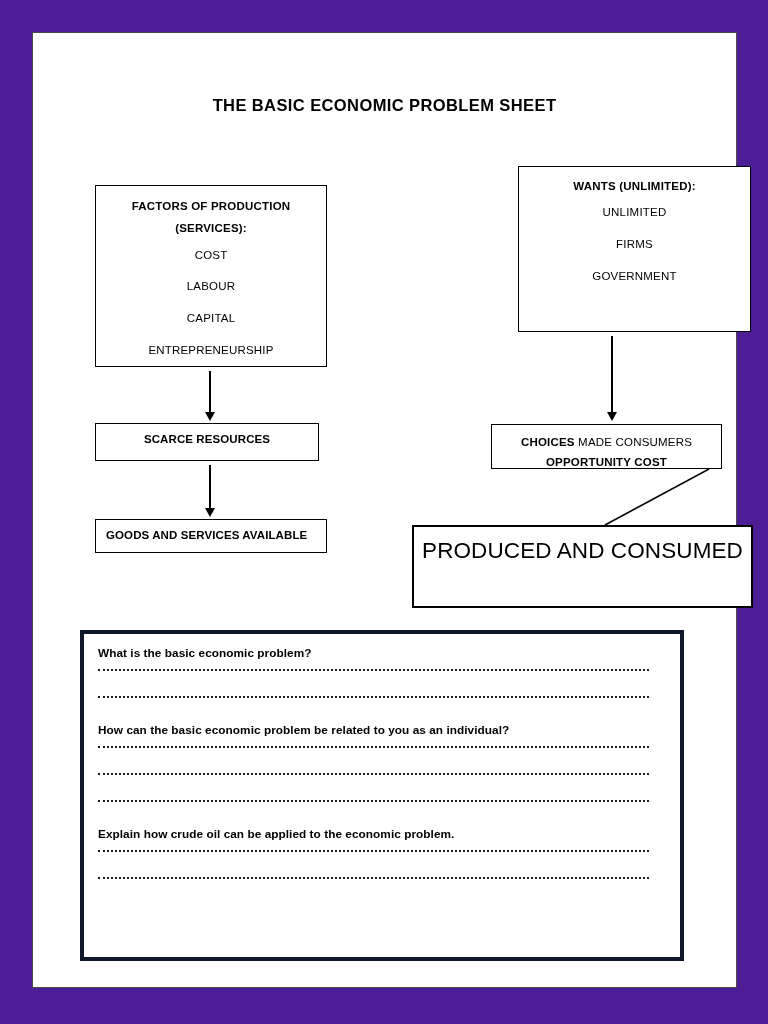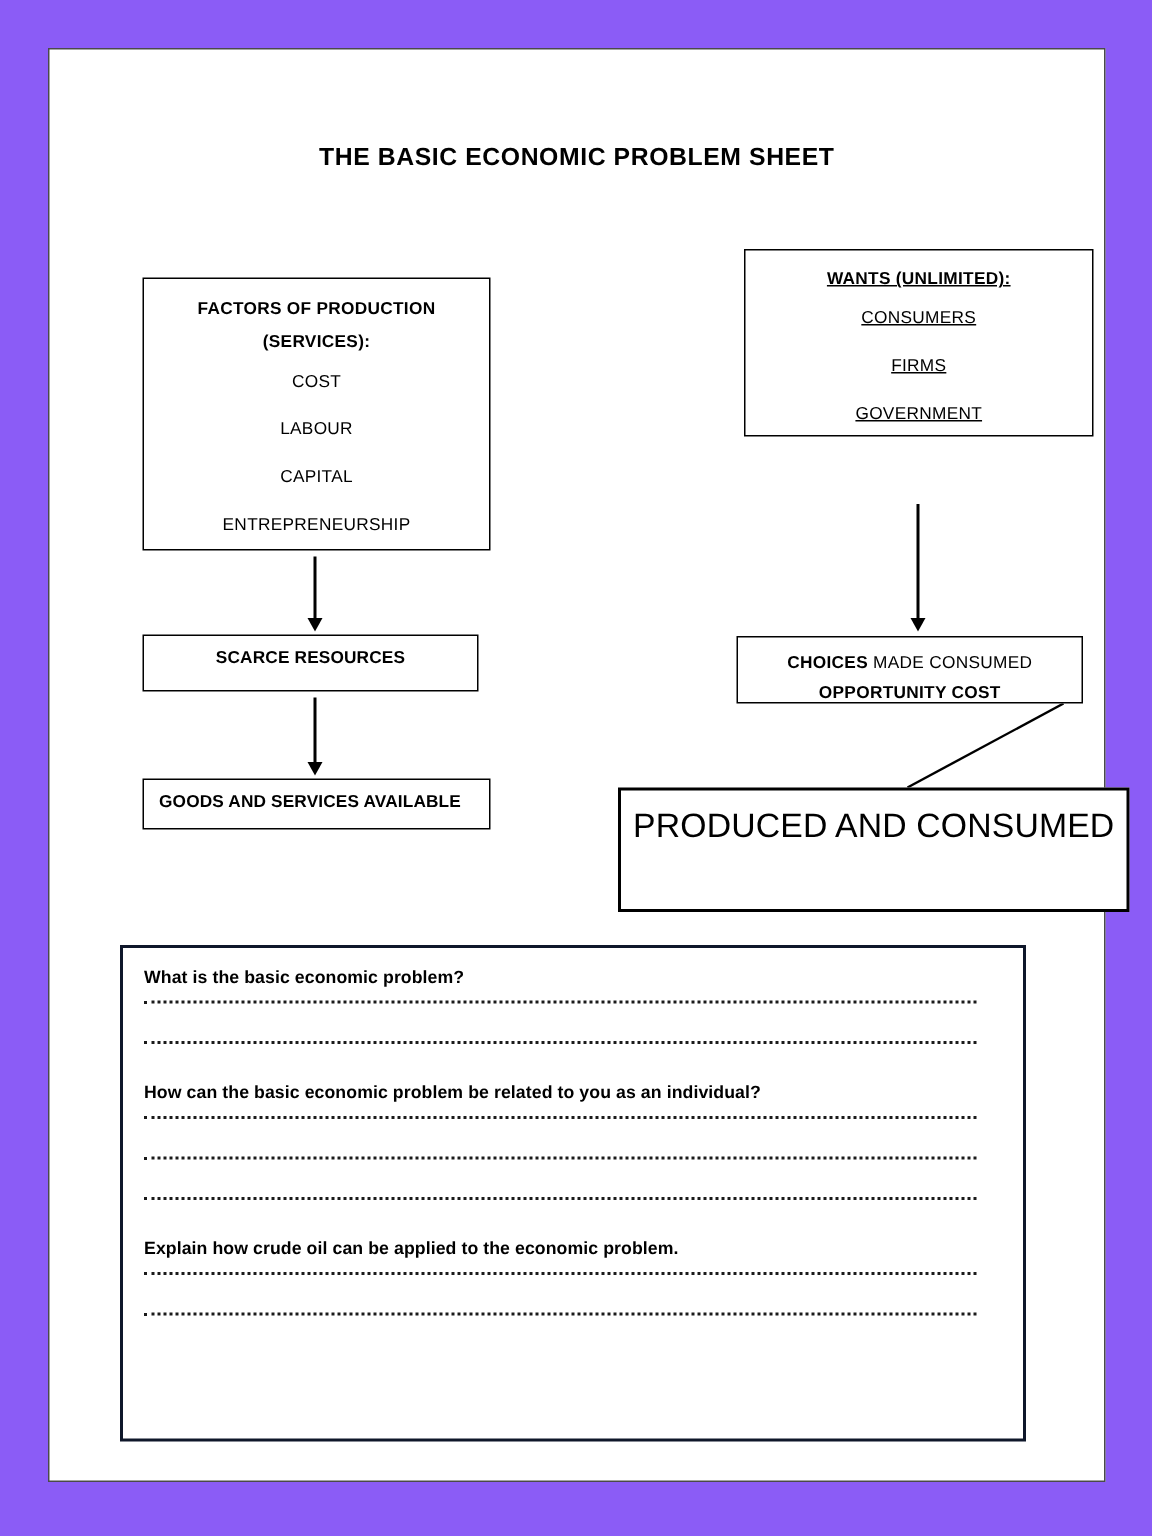--- a/index.html
+++ b/index.html
@@ -9,21 +9,21 @@
     background: #ffffff;
   }
   body {
     font-family: "Liberation Sans", sans-serif;
     color: #000000;
   }
   #page {
     position: relative;
     width: 768px;
     height: 1024px;
-    background: #8b5cf6;
+    background: #4c1d95;
     overflow: hidden;
   }
   
   #sheet-frame {
     position: absolute;
     left: 32px;
     top: 32px;
     width: 705px;
     height: 956px;
     border: 1px solid #4a4a4a;
@@ -85,25 +85,24 @@
   }
   
   #box-factors {
     left: 62px;
     top: 152px;
     width: 232px;
     height: 182px;
   }
   
   #box-wants {
-    left: 463px;
+    left: 485px;
     top: 133px;
     width: 233px;
-    height: 125px;
-    text-decoration: underline;
+    height: 166px;
   }
   #box-wants .bx-inner { padding-top: 8px; }
   
   #box-scarce {
     left: 62px;
     top: 390px;
     width: 224px;
     height: 38px;
   }
   
@@ -173,21 +172,21 @@
     height: 58px;
     pointer-events: none;
   }
   
   #questions-panel {
     position: absolute;
     left: 47px;
     top: 597px;
     width: 604px;
     height: 331px;
-    border: 2px solid #0f172a;
+    border: 4px solid #0f172a;
     box-sizing: border-box;
     background: #ffffff;
   }
   #questions-inner {
     padding: 12px 14px 0 14px;
   }
   .question-text {
     font-size: 11.8px;
     font-weight: bold;
     letter-spacing: 0.05px;
@@ -219,21 +218,21 @@
         <div class="bx-item">COST</div>
         <div class="bx-item">LABOUR</div>
         <div class="bx-item">CAPITAL</div>
         <div class="bx-item">ENTREPRENEURSHIP</div>
       </div>
     </div>
 
     <div class="flow-box" id="box-wants">
       <div class="bx-inner">
         <div class="bx-title">WANTS (UNLIMITED):</div>
-        <div class="bx-item">CONSUMERS</div>
+        <div class="bx-item">UNLIMITED</div>
         <div class="bx-item">FIRMS</div>
         <div class="bx-item">GOVERNMENT</div>
       </div>
     </div>
 
     <div class="arrow-v" id="arrow-factors-scarce">
       <div class="shaft"></div>
         <div class="head"></div>
     </div>
 
@@ -254,21 +253,21 @@
     </div>
 
     <div class="flow-box" id="box-gsa">
       <div class="bx-inner">
         <div class="bx-heading-left">GOODS AND SERVICES AVAILABLE</div>
       </div>
     </div>
 
     <div class="flow-box" id="box-choices">
       <div class="bx-inner">
-        <div class="bx-line"><span class="b">CHOICES</span><span> MADE CONSUMED</span></div>
+        <div class="bx-line"><span class="b">CHOICES</span><span> MADE CONSUMERS</span></div>
         <div class="bx-line"><span class="b">OPPORTUNITY COST</span></div>
       </div>
     </div>
 
     <svg id="connector-diagonal" viewBox="0 0 120 58">
       <line x1="112" y1="0" x2="8" y2="56" stroke="#000000" stroke-width="1.6"></line>
     </svg>
 
     <div class="flow-box" id="box-result">
       <div class="bx-inner">

